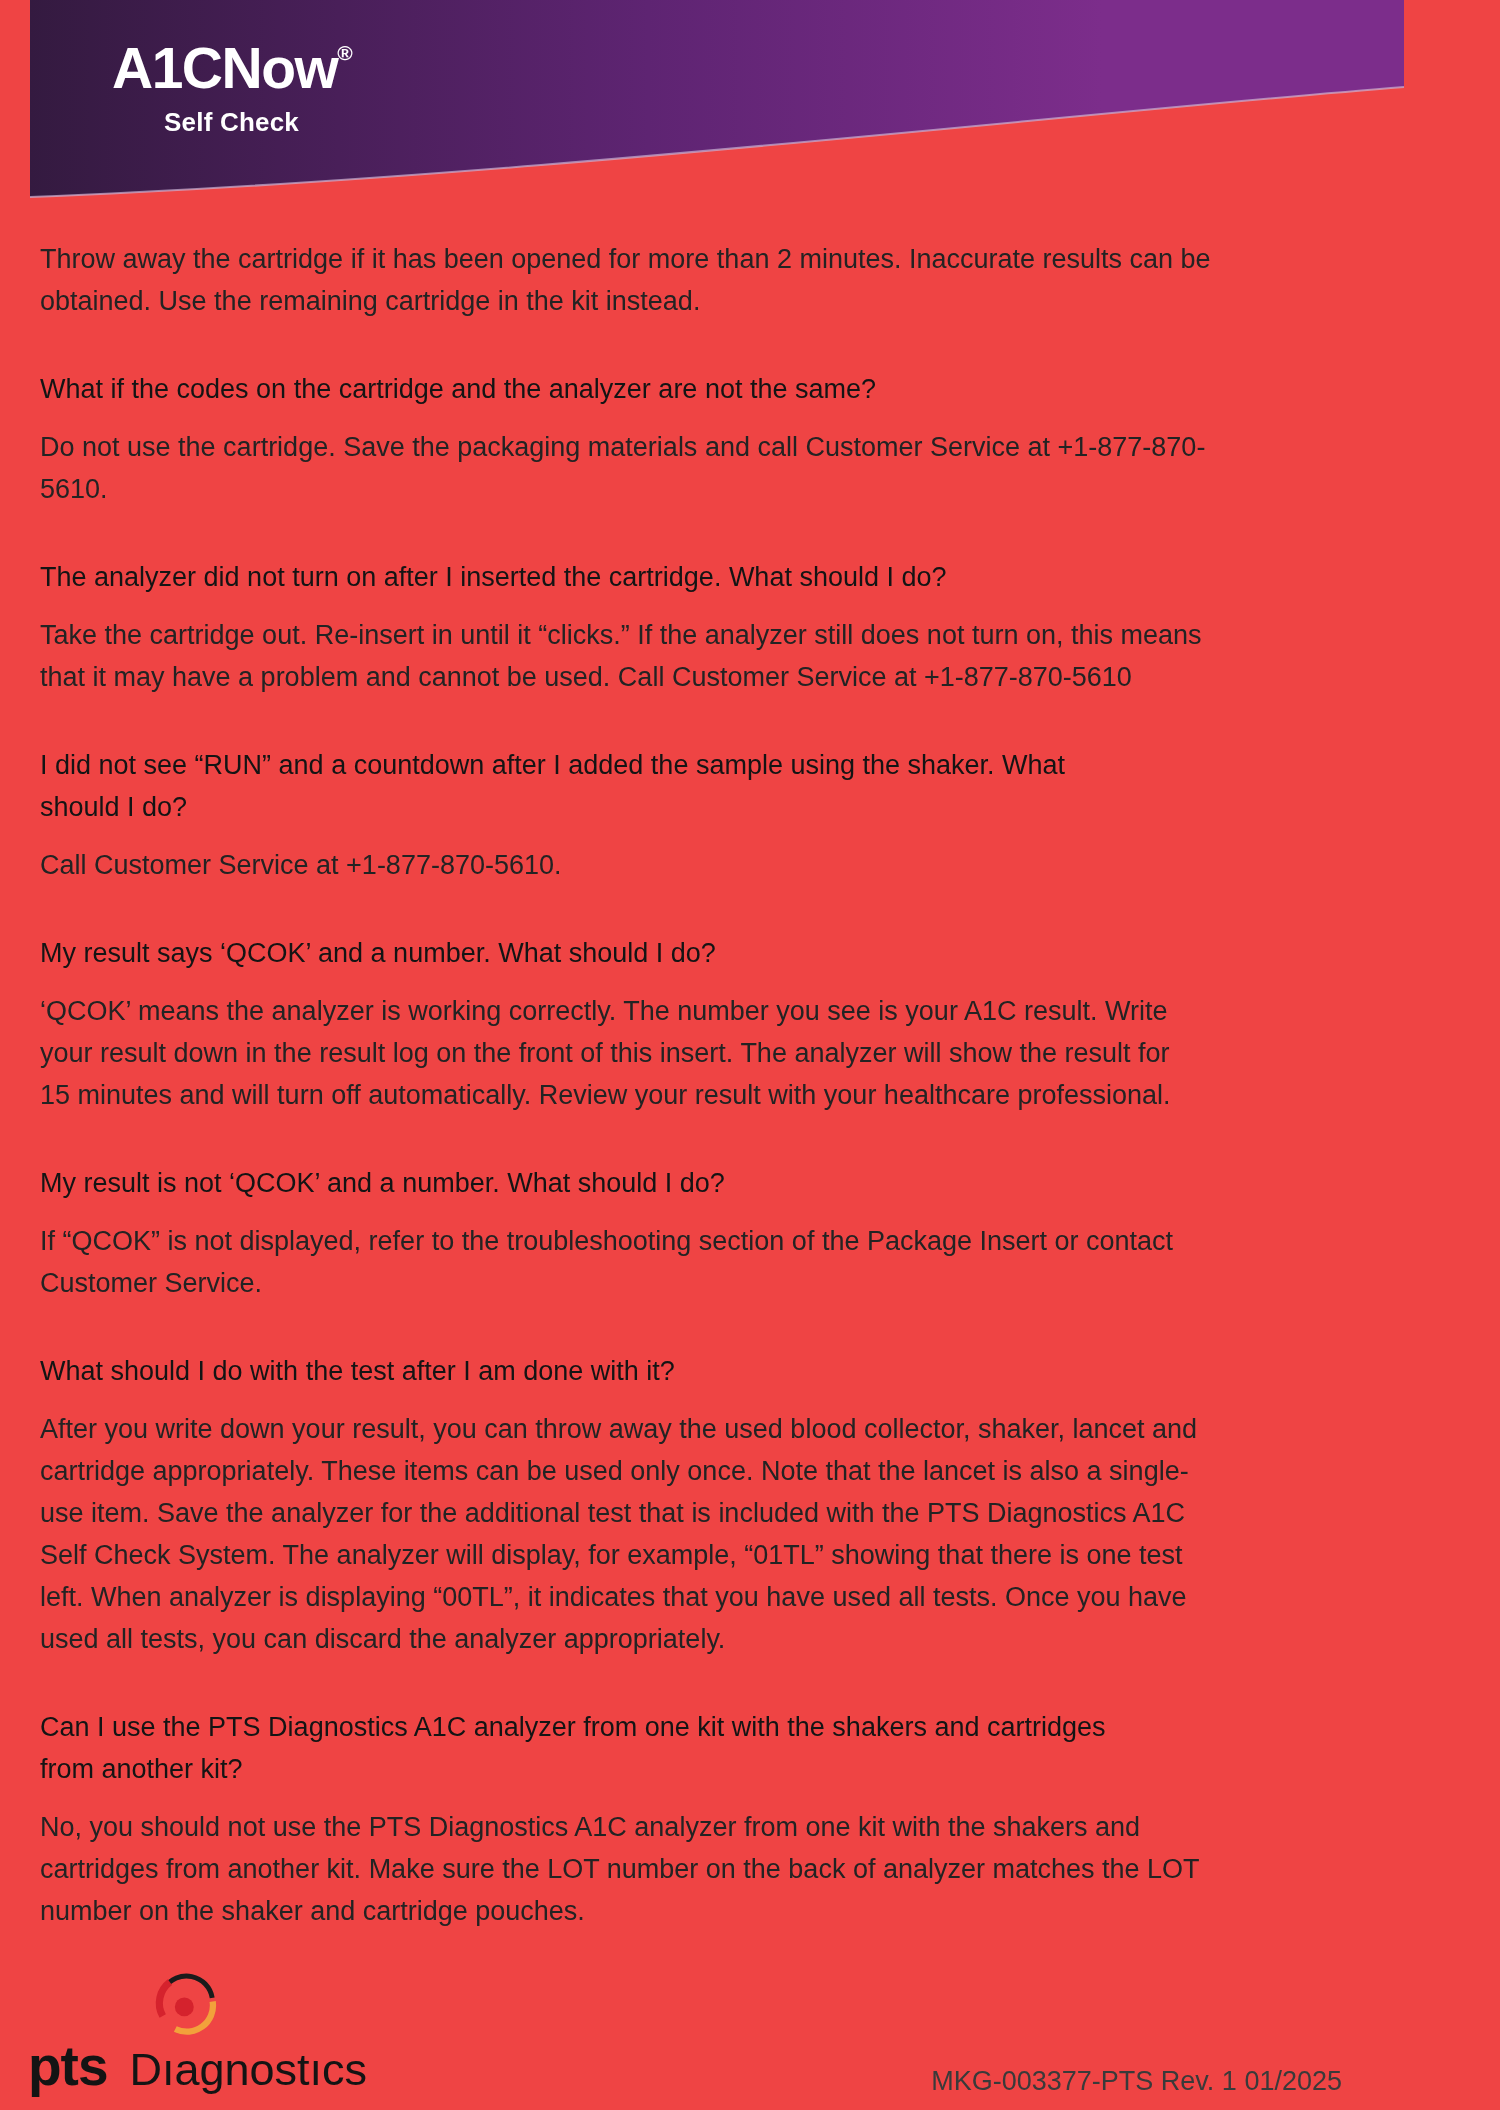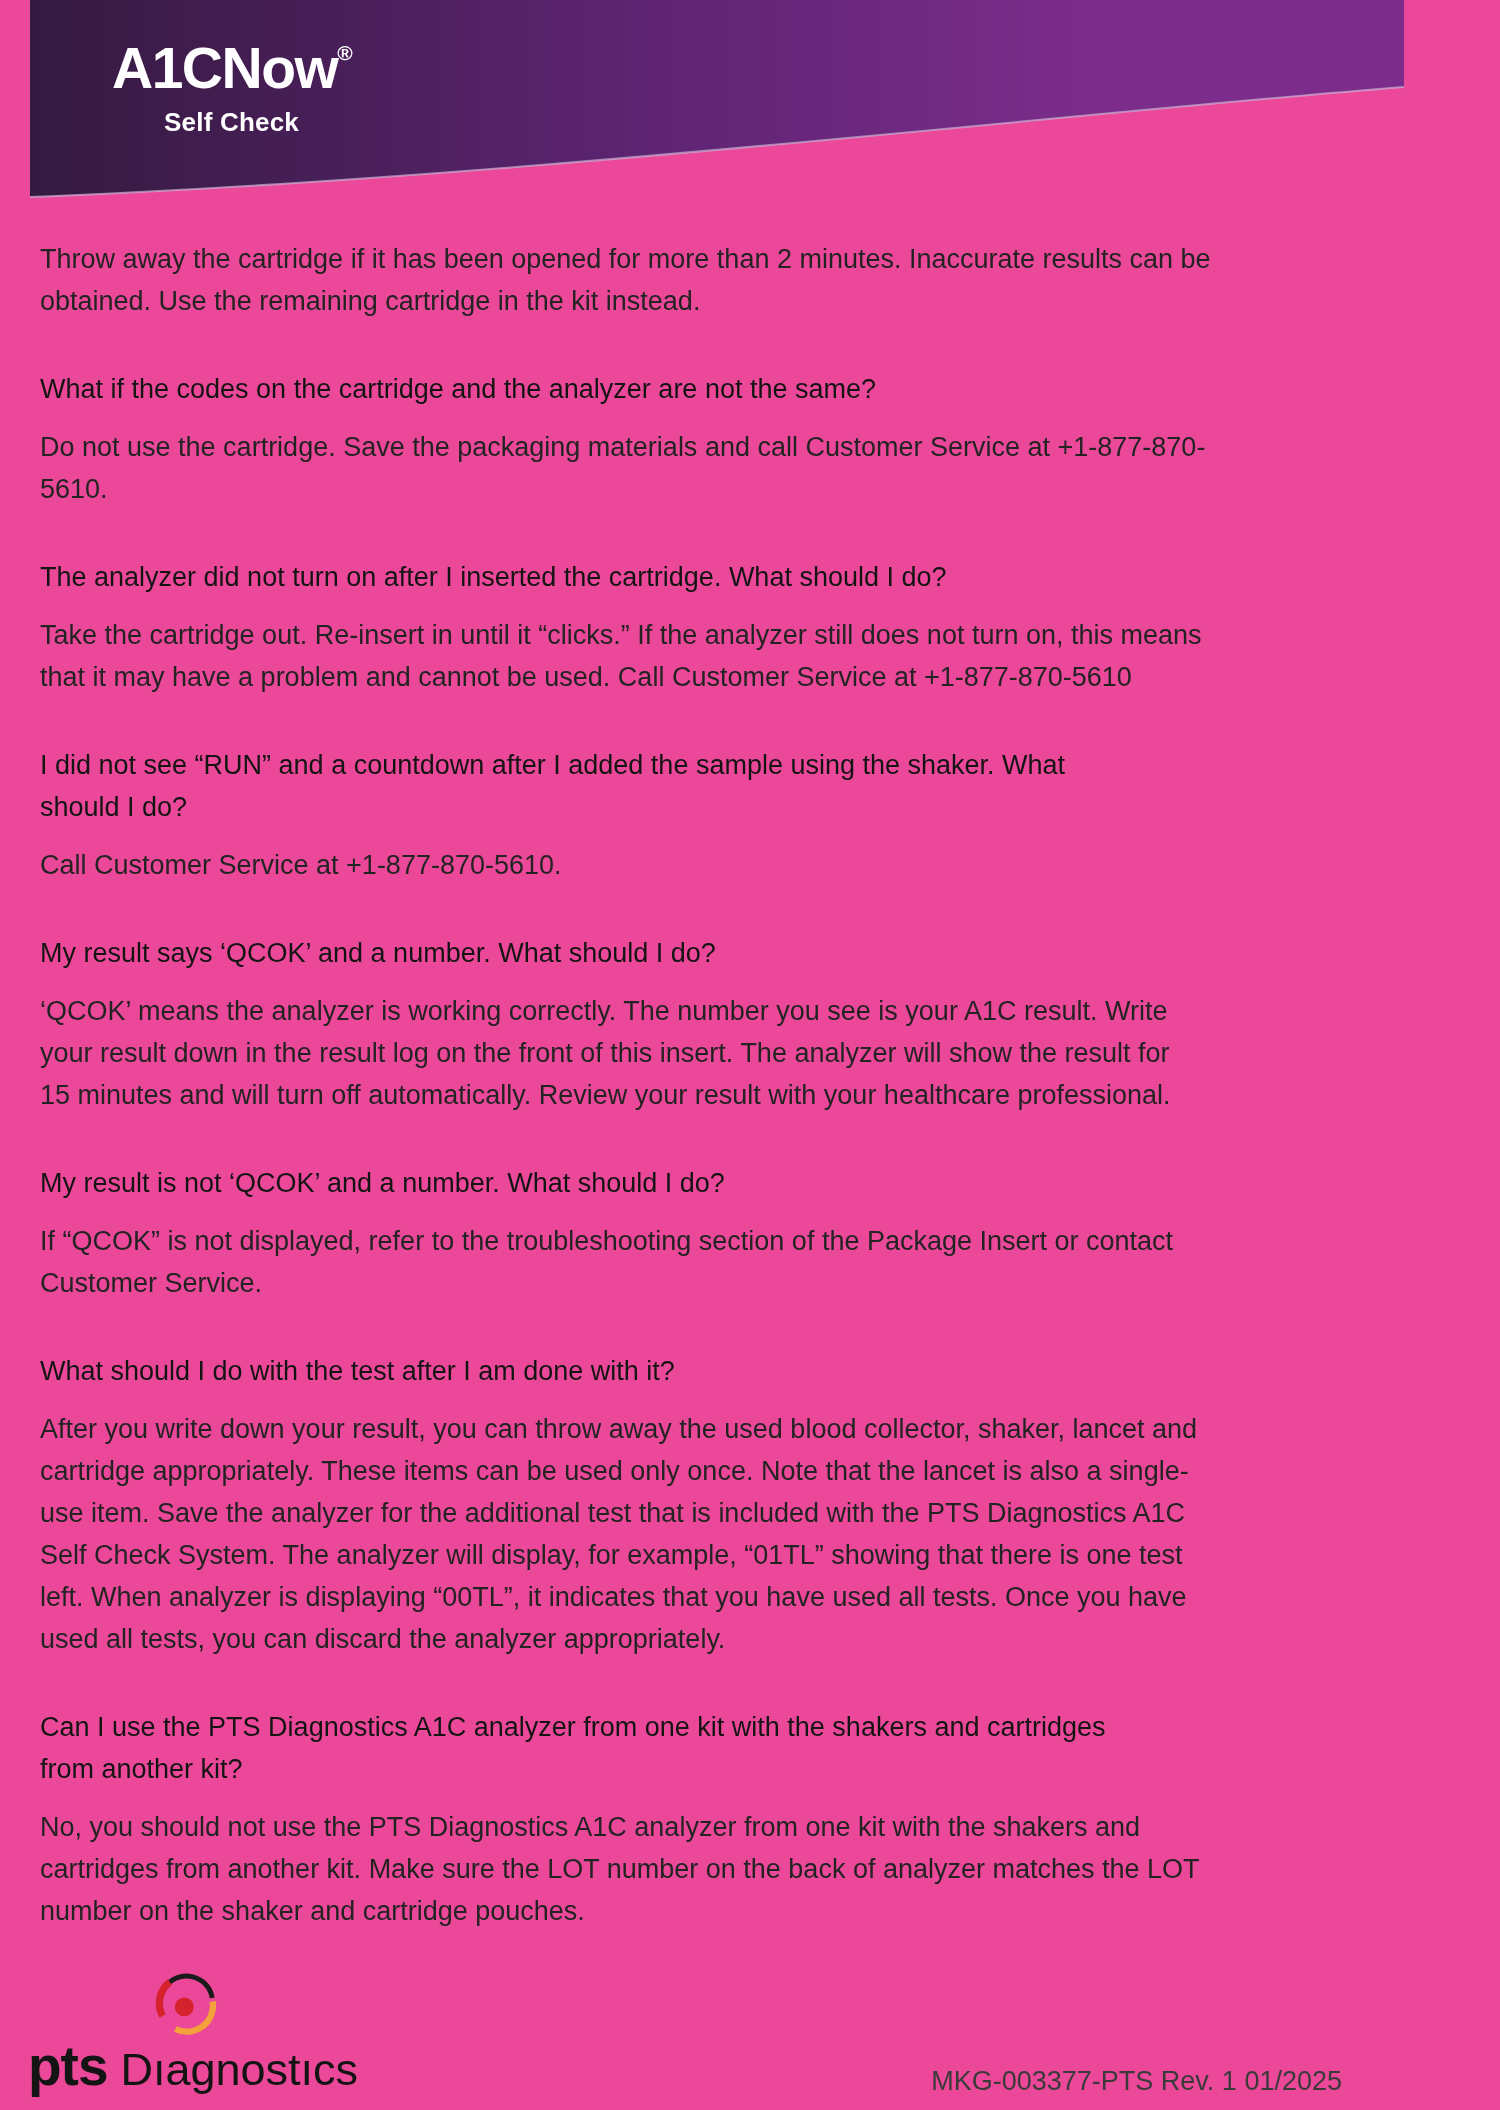--- a/index.html
+++ b/index.html
@@ -1,17 +1,17 @@
 <!DOCTYPE html>
 <html><head>
 <meta charset="utf-8">
 <style>
   html,body { margin:0; padding:0; background:#ffffff; }
   .page {
-    position:relative; width:1500px; height:2110px; background:#ec4899;
+    position:relative; width:1500px; height:2110px; background:#ef4444;
     font-family:"Liberation Sans", sans-serif; overflow:hidden;
   }
 
   
   .banner-svg { position:absolute; top:0; left:0; display:block; }
   .brand { position:absolute; left:112px; top:40px; color:#ffffff; }
   .brand-name { font-size:57px; font-weight:700; letter-spacing:-1.5px; line-height:1; }
   .brand-name sup { font-size:21px; font-weight:700; vertical-align:28px; letter-spacing:0; }
   .brand-tagline { font-size:26px; font-weight:700; margin:10px 0 0 52px; letter-spacing:0.2px; }
 
@@ -22,21 +22,21 @@
   }
   .content p, .content h2 { margin:16px; white-space:pre-line; }
   .faq-section { margin-top:46px; }
   .faq-question { font-size:27px; font-weight:400; color:#141414; line-height:42px; }
   .faq-answer { font-weight:400; }
 
   
   .pts-mark { position:absolute; left:150px; top:1970px; }
   .pts-word { position:absolute; left:28px; top:2034px; white-space:nowrap; color:#141414; }
   .pts-word .pts { font-size:55px; font-weight:700; letter-spacing:-1px; }
-  .pts-word .diag { font-size:45px; font-weight:400; margin-left:13px; }
+  .pts-word .diag { font-size:45px; font-weight:400; margin-left:22px; }
   .doc-number { position:absolute; right:158px; top:2066px; font-size:27px; color:#3a3a3a; }
 </style>
 </head>
 <body>
 
 <div class="page">
 
   <svg class="banner-svg" width="1500" height="212" viewBox="0 0 1500 212" aria-hidden="true">
     <defs>
       <linearGradient id="bannerGrad" x1="0" y1="0" x2="1" y2="0">

